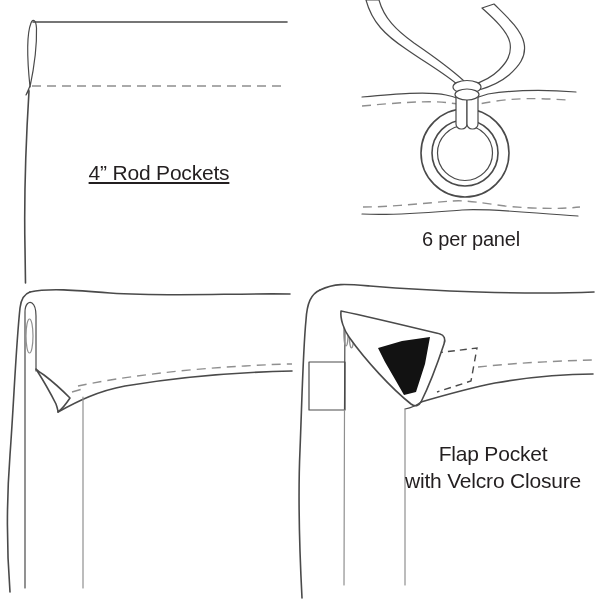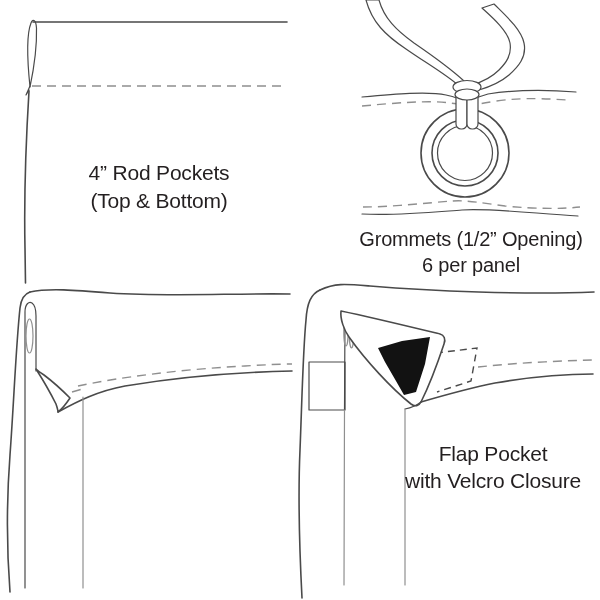--- a/index.html
+++ b/index.html
@@ -27,21 +27,21 @@
   .stitch-dark { stroke: var(--line-dark,#4a4a4a); stroke-width: 1.4; fill: none; stroke-dasharray: 7 5; }
   .velcro { fill: var(--velcro-fill,#121212); stroke: none; }
 
   .label {
     position: absolute;
     color: var(--text,#231f20);
     text-align: center;
     letter-spacing: -0.2px;
   }
   .label span { display: block; }
-  .label-rod     { left: 54px;  top: 159px; width: 210px; font-size: 21px; line-height: 28px; }
+  .label-rod     { left: 54px;  top: 159px; width: 210px; font-size: 21px; line-height: 28px; text-decoration: underline; }
   .label-grommet { left: 356px; top: 226px; width: 230px; font-size: 20px; line-height: 26px; }
   .label-loose   { left: 66px;  top: 461px; width: 212px; font-size: 22px; line-height: 26px; }
   .label-velcro  { left: 382px; top: 440px; width: 222px; font-size: 21px; line-height: 27px; }
 </style>
 </head>
 <body>
 
 <div class="canvas">
 
   <svg class="art" viewBox="0 0 600 600">
@@ -98,25 +98,23 @@
       <path class="stitch" d="M478,367 C515,363 555,361 593,360"></path>
       <path class="ln" d="M421,402 C445,395 470,388 495,383 C530,377 565,374 593,374"></path>
       <path class="ln thin" d="M421,402 C416,406 410,408 405,409"></path>
       <path class="ln thin g" d="M344.5,410 L344,585"></path>
       <path class="ln thin g" d="M405,409 L405,585"></path>
     </g>
   </svg>
 
   <div class="label label-rod">
     <span>4” Rod Pockets</span>
-    <span>(Top &amp; Bottom)</span>
   </div>
 
   <div class="label label-grommet">
-    <span>Grommets (1/2” Opening)</span>
     <span>6 per panel</span>
   </div>
 
 
   <div class="label label-velcro">
     <span>Flap Pocket</span>
     <span>with Velcro Closure</span>
   </div>
 
 </div>

